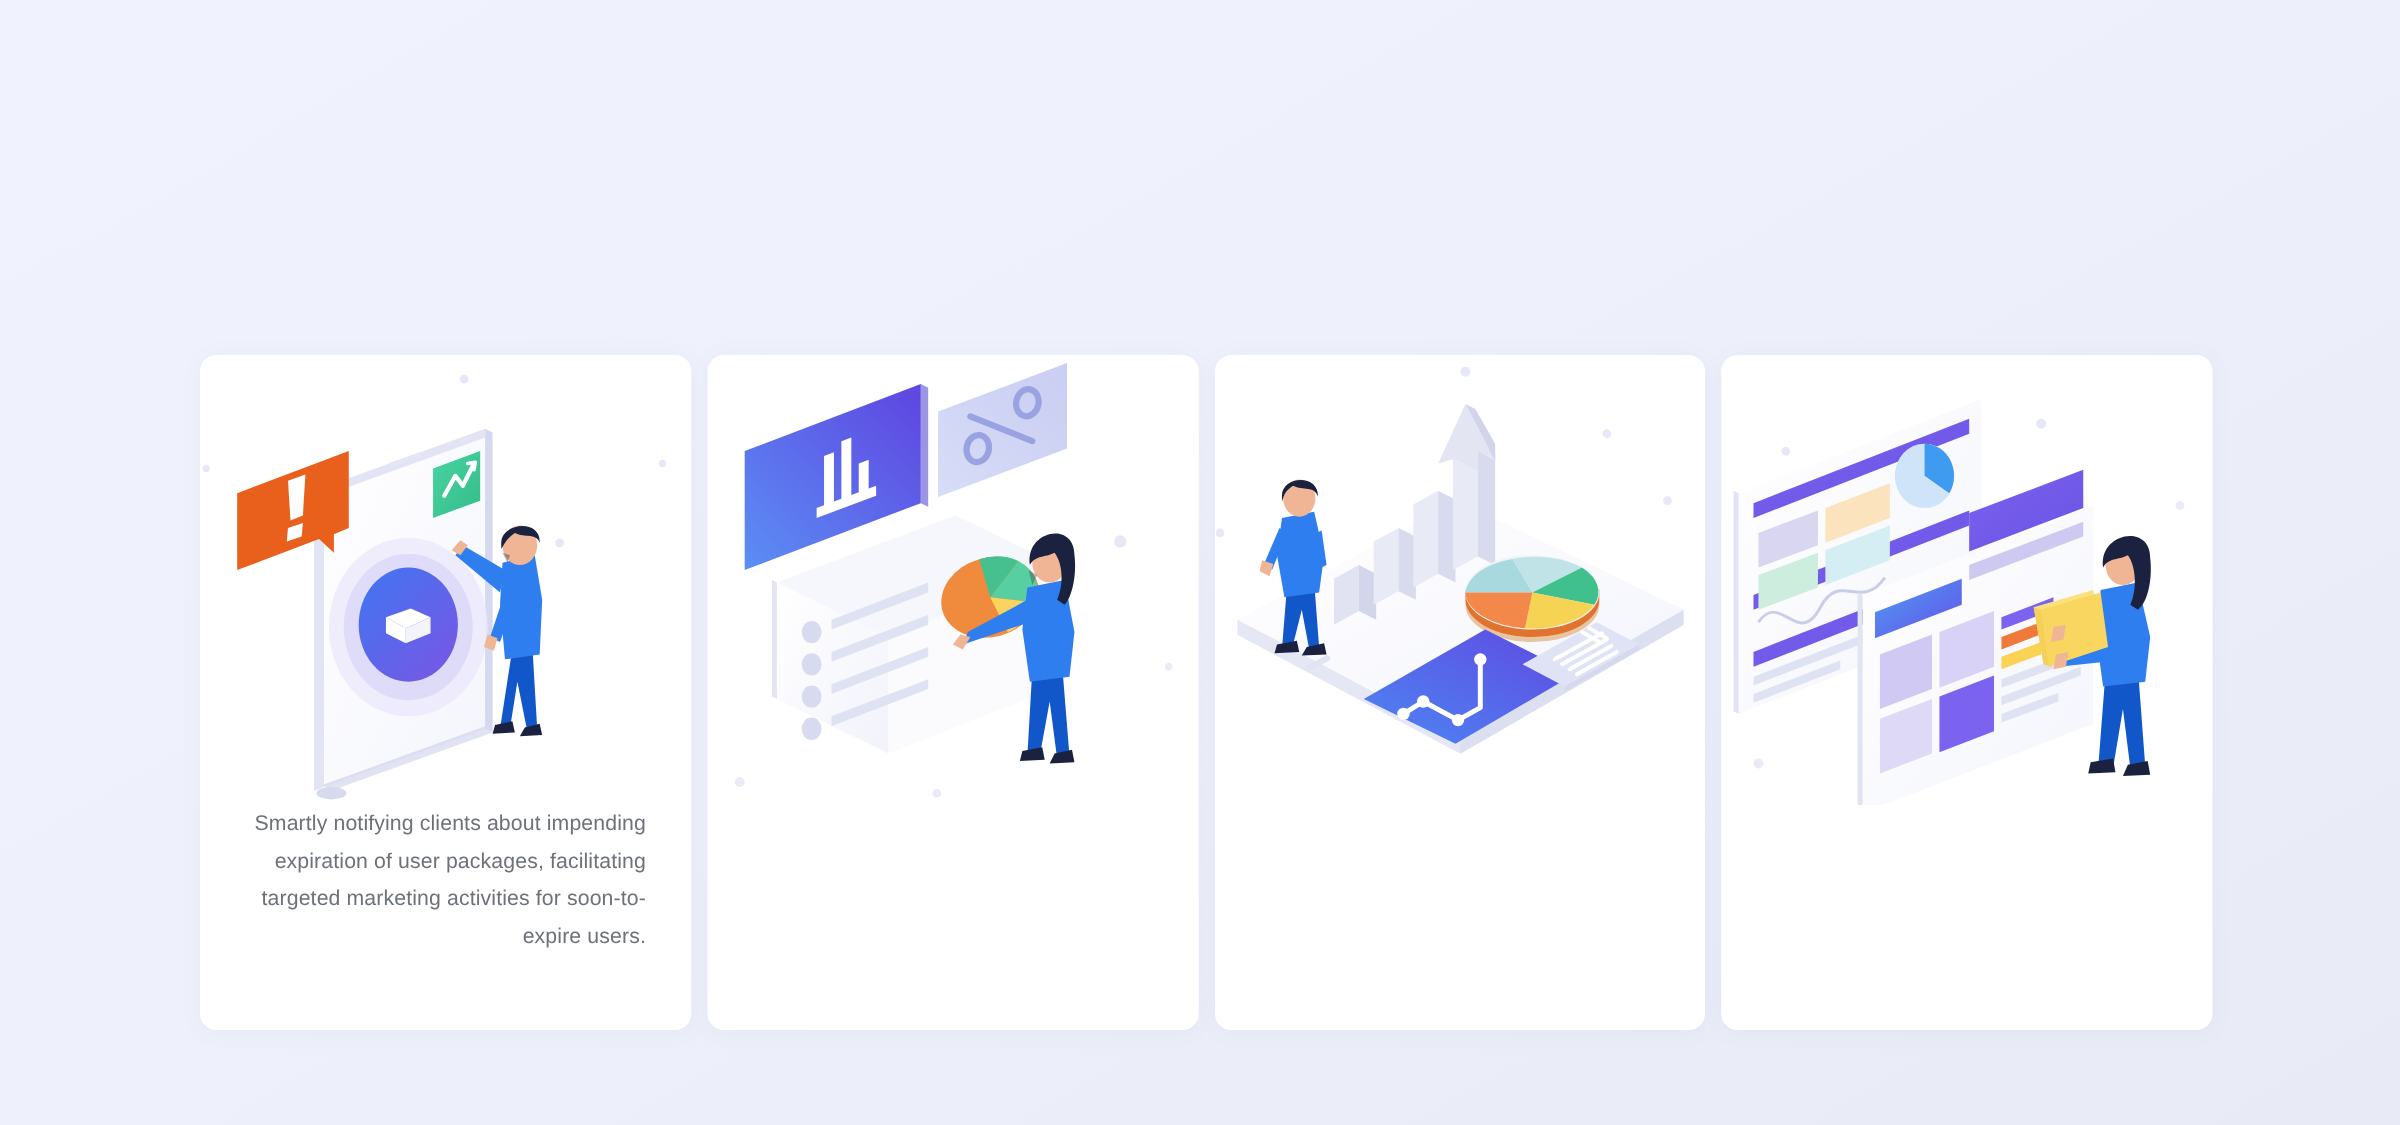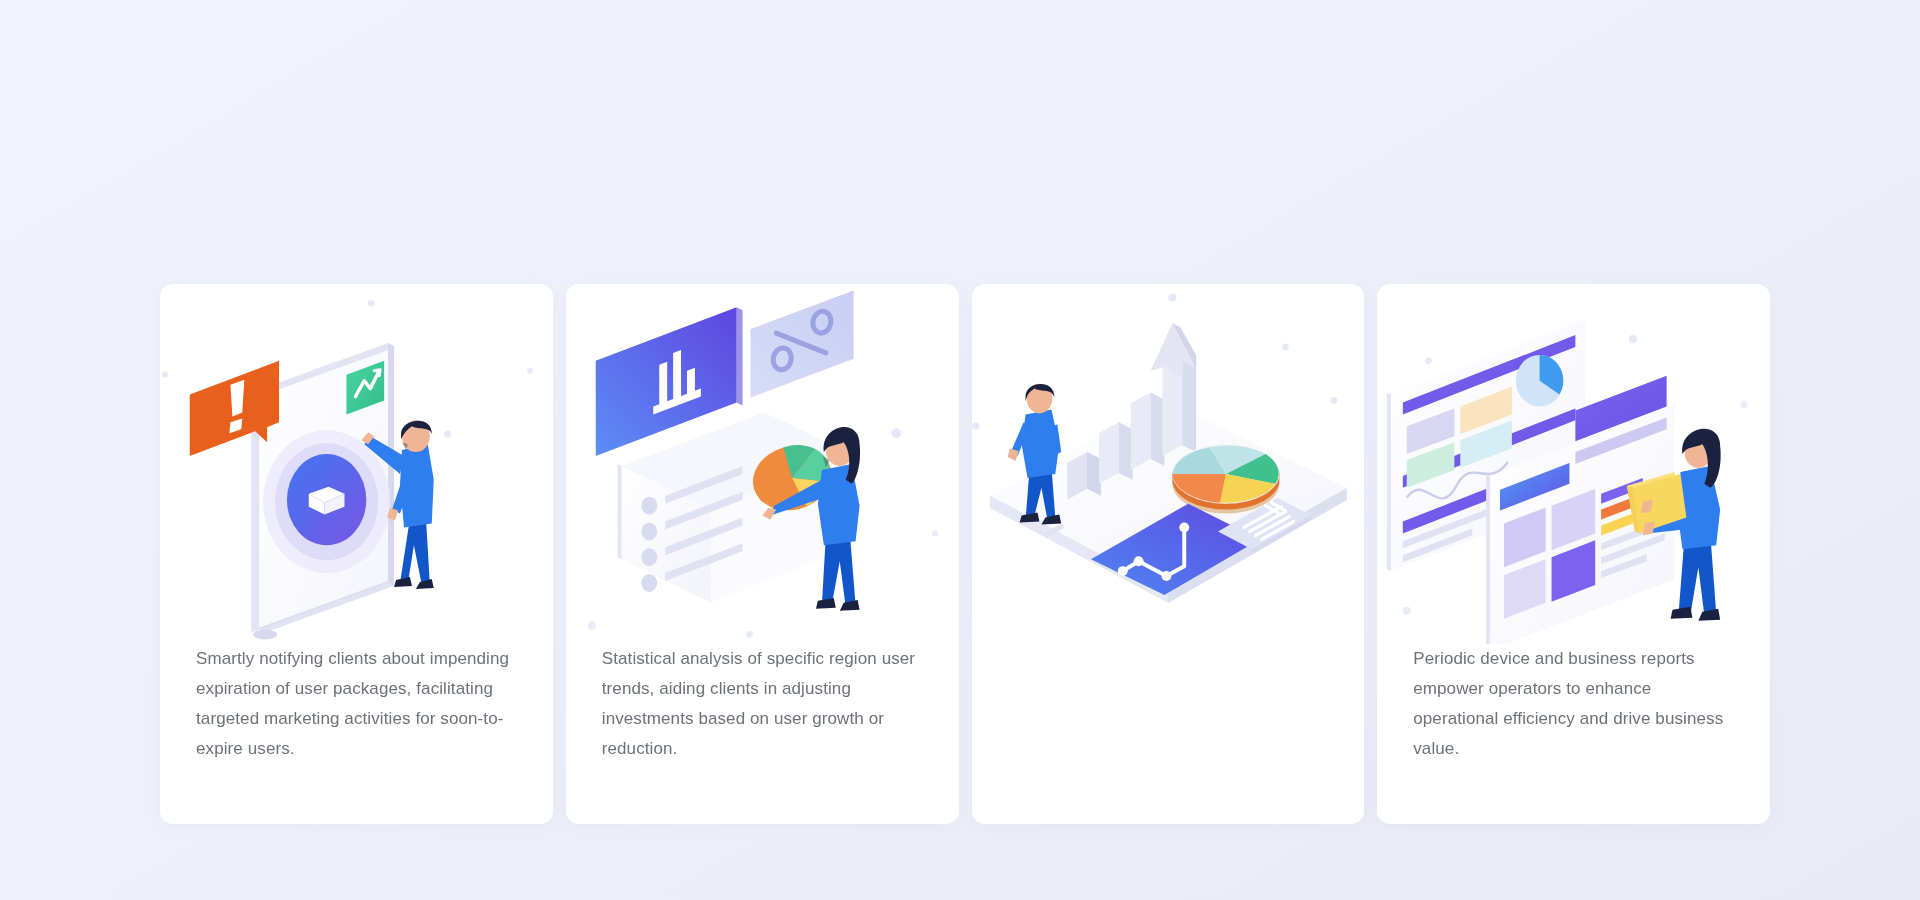--- a/index.html
+++ b/index.html
@@ -26,20 +26,21 @@
   }
   .card {
     flex: 1 1 0;
     background: #ffffff;
     border-radius: 13px;
     box-shadow: 0 2px 18px rgba(96,110,170,.055);
     position: relative;
     overflow: hidden;
     display: flex;
     flex-direction: column;
+    text-align: right;
   }
   .illus-wrap {
     height: 360px;
     position: relative;
   }
   .illus {
     position: absolute;
     left: 0; top: 0; width: 100%; height: 100%;
   }
   .card-text {
@@ -222,21 +223,20 @@
           <path d="M260 168 C256 140 296 132 296 160 C298 176 294 194 288 200 L282 196 C288 182 286 166 280 158 C272 162 264 160 260 168 Z" fill="#1b2240"></path>
           <path d="M259 172 L266 176 L262 184 Z" fill="#1b2240" opacity=".3"></path>
         </g>
 
         <circle cx="333" cy="149" r="5" fill="#e6e8f7"></circle>
         <circle cx="26" cy="343" r="4" fill="#e9ebf8"></circle>
         <circle cx="185" cy="352" r="3.5" fill="#e9ebf8"></circle>
         <circle cx="372" cy="250" r="3" fill="#e9ebf8"></circle>
       </svg>
     </div>
-    <div class="card-text">Statistical analysis of specific region user trends, aiding clients in adjusting investments based on user growth or reduction.</div>
   </div>
 
   <div class="card">
     <div class="illus-wrap">
       <svg class="illus" viewBox="0 0 396 360" xmlns="http://www.w3.org/2000/svg">
         <defs>
           <linearGradient id="c3screen" x1="0" y1="1" x2="1" y2="0">
             <stop offset="0" stop-color="#4d86f2"></stop>
               <stop offset="1" stop-color="#5f49e2"></stop>
           </linearGradient>
@@ -410,16 +410,15 @@
           <path d="M268 218 L278 216 L276 228 L266 230 Z" fill="#f0b594"></path>
           <path d="M270 240 L280 238 L278 250 L268 252 Z" fill="#f0b594"></path>
         </g>
 
         <circle cx="52" cy="76" r="3.5" fill="#e6e8f7"></circle>
         <circle cx="258" cy="54" r="4" fill="#e6e8f7"></circle>
         <circle cx="30" cy="328" r="4" fill="#e9ebf8"></circle>
         <circle cx="370" cy="120" r="3.5" fill="#e9ebf8"></circle>
       </svg>
     </div>
-    <div class="card-text">Periodic device and business reports empower operators to enhance operational efficiency and drive business value.</div>
   </div>
 
 </div>
 
 </body></html>

